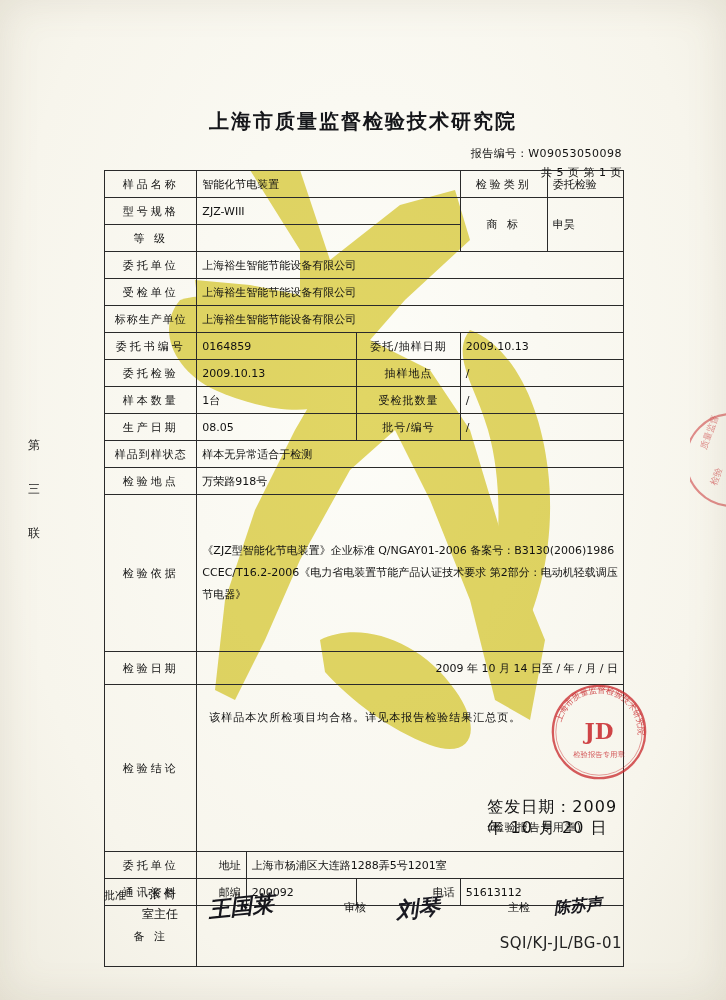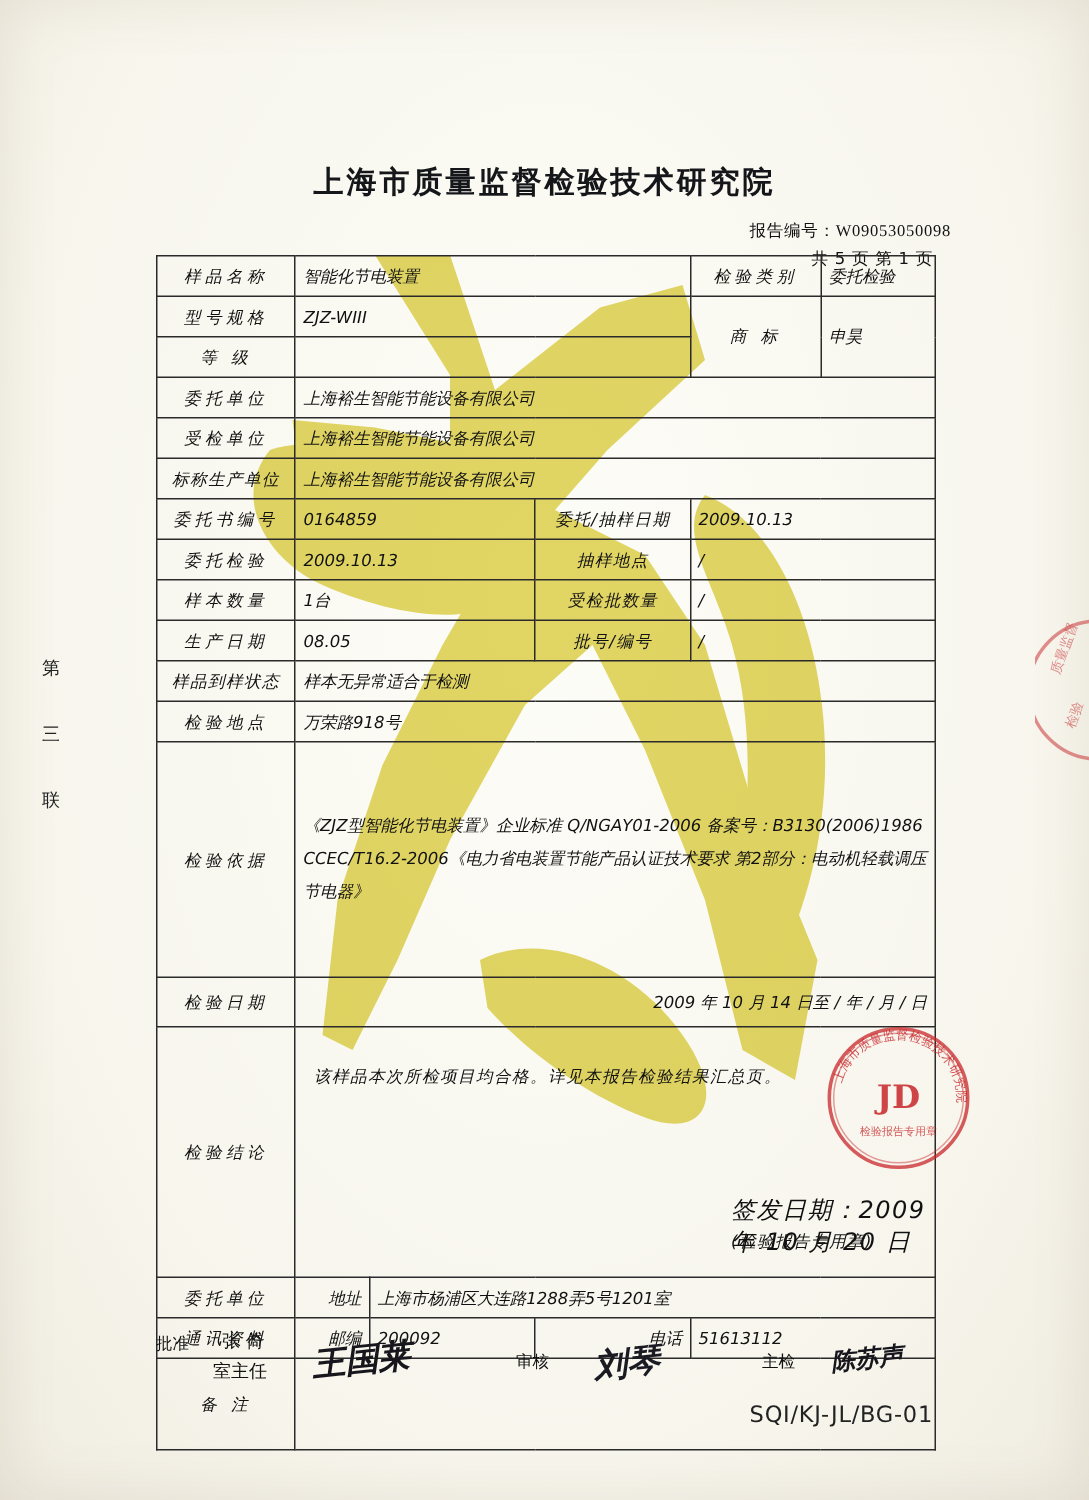--- a/index.html
+++ b/index.html
@@ -29,39 +29,38 @@
   .hdr{position:absolute;left:0;right:0;top:108px;text-align:center;}
   .hdr .t1{
     font-family:"DejaVu Serif", serif;
     font-size:20px;font-weight:bold;letter-spacing:2px;color:#15161a;
   }
   .hdr .t2{
     font-family:"DejaVu Serif", serif;
     font-size:19px;font-weight:bold;letter-spacing:10px;margin-top:8px;color:#15161a;
   }
   .rep-no{
-    position:absolute;right:92px;top:146px;font-size:11px;letter-spacing:.5px;font-family:Liberation Serif, serif;
+    position:absolute;right:104px;top:146px;font-size:11px;letter-spacing:.5px;
   }
   .pages{
     position:absolute;right:104px;top:165px;font-size:11px;letter-spacing:.5px;
   }
 
   
   .tbl{
     position:absolute;left:104px;top:170px;width:520px;
     border-collapse:collapse;
     font-size:11px;
   }
   .tbl td{
     border:1px solid #2a2a2a;
     padding:3px 5px;
     height:20px;
     vertical-align:middle;
     font-family:"DejaVu Sans", sans-serif;
-    font-style:italic;
   }
   .lbl{
     text-align:center;
     letter-spacing:3px;
     white-space:nowrap;
     width:86px;
   }
   .lbl.tight{letter-spacing:1px;}
   .val{padding-left:8px;margin-top:28px;}
   .ctr{text-align:right;}

